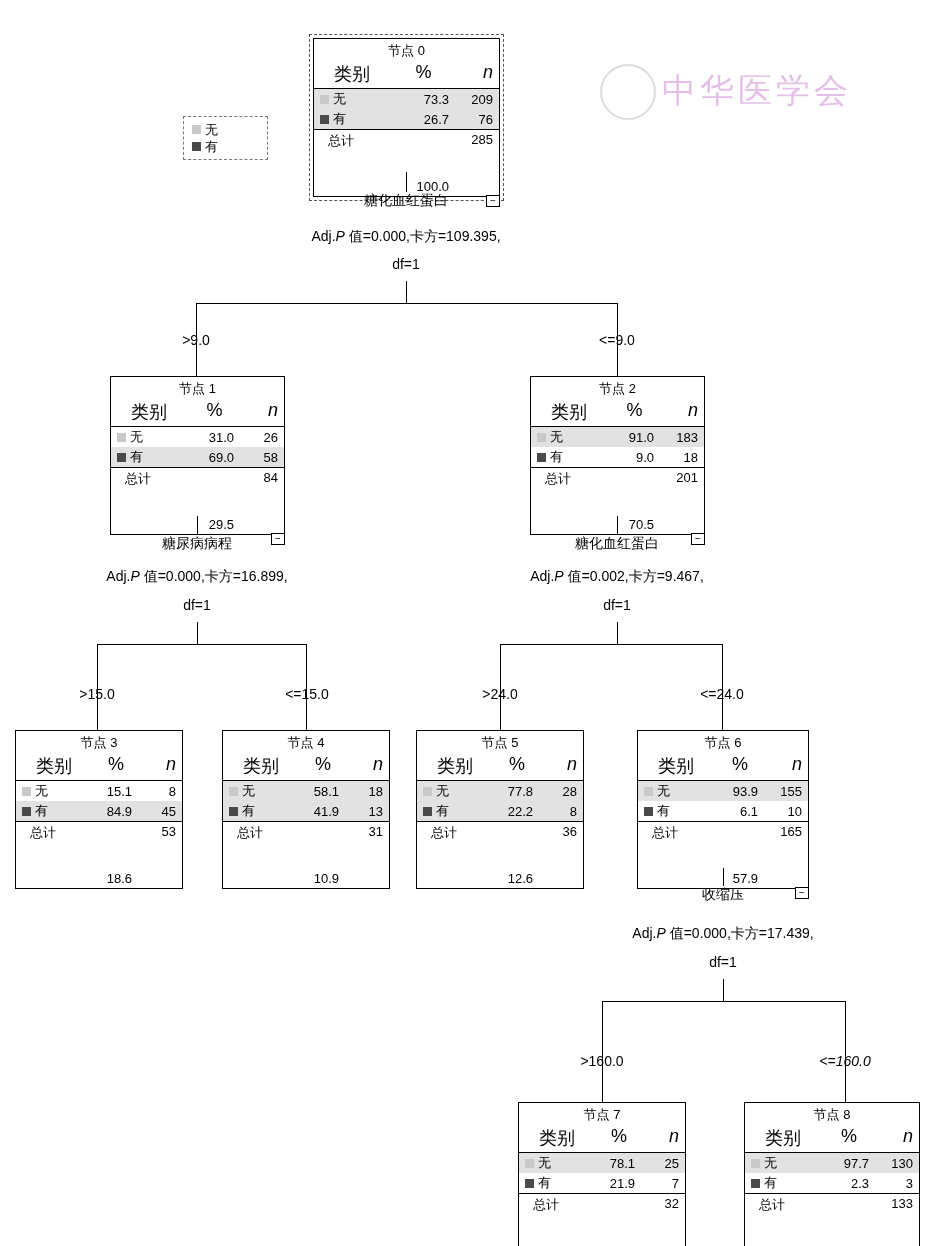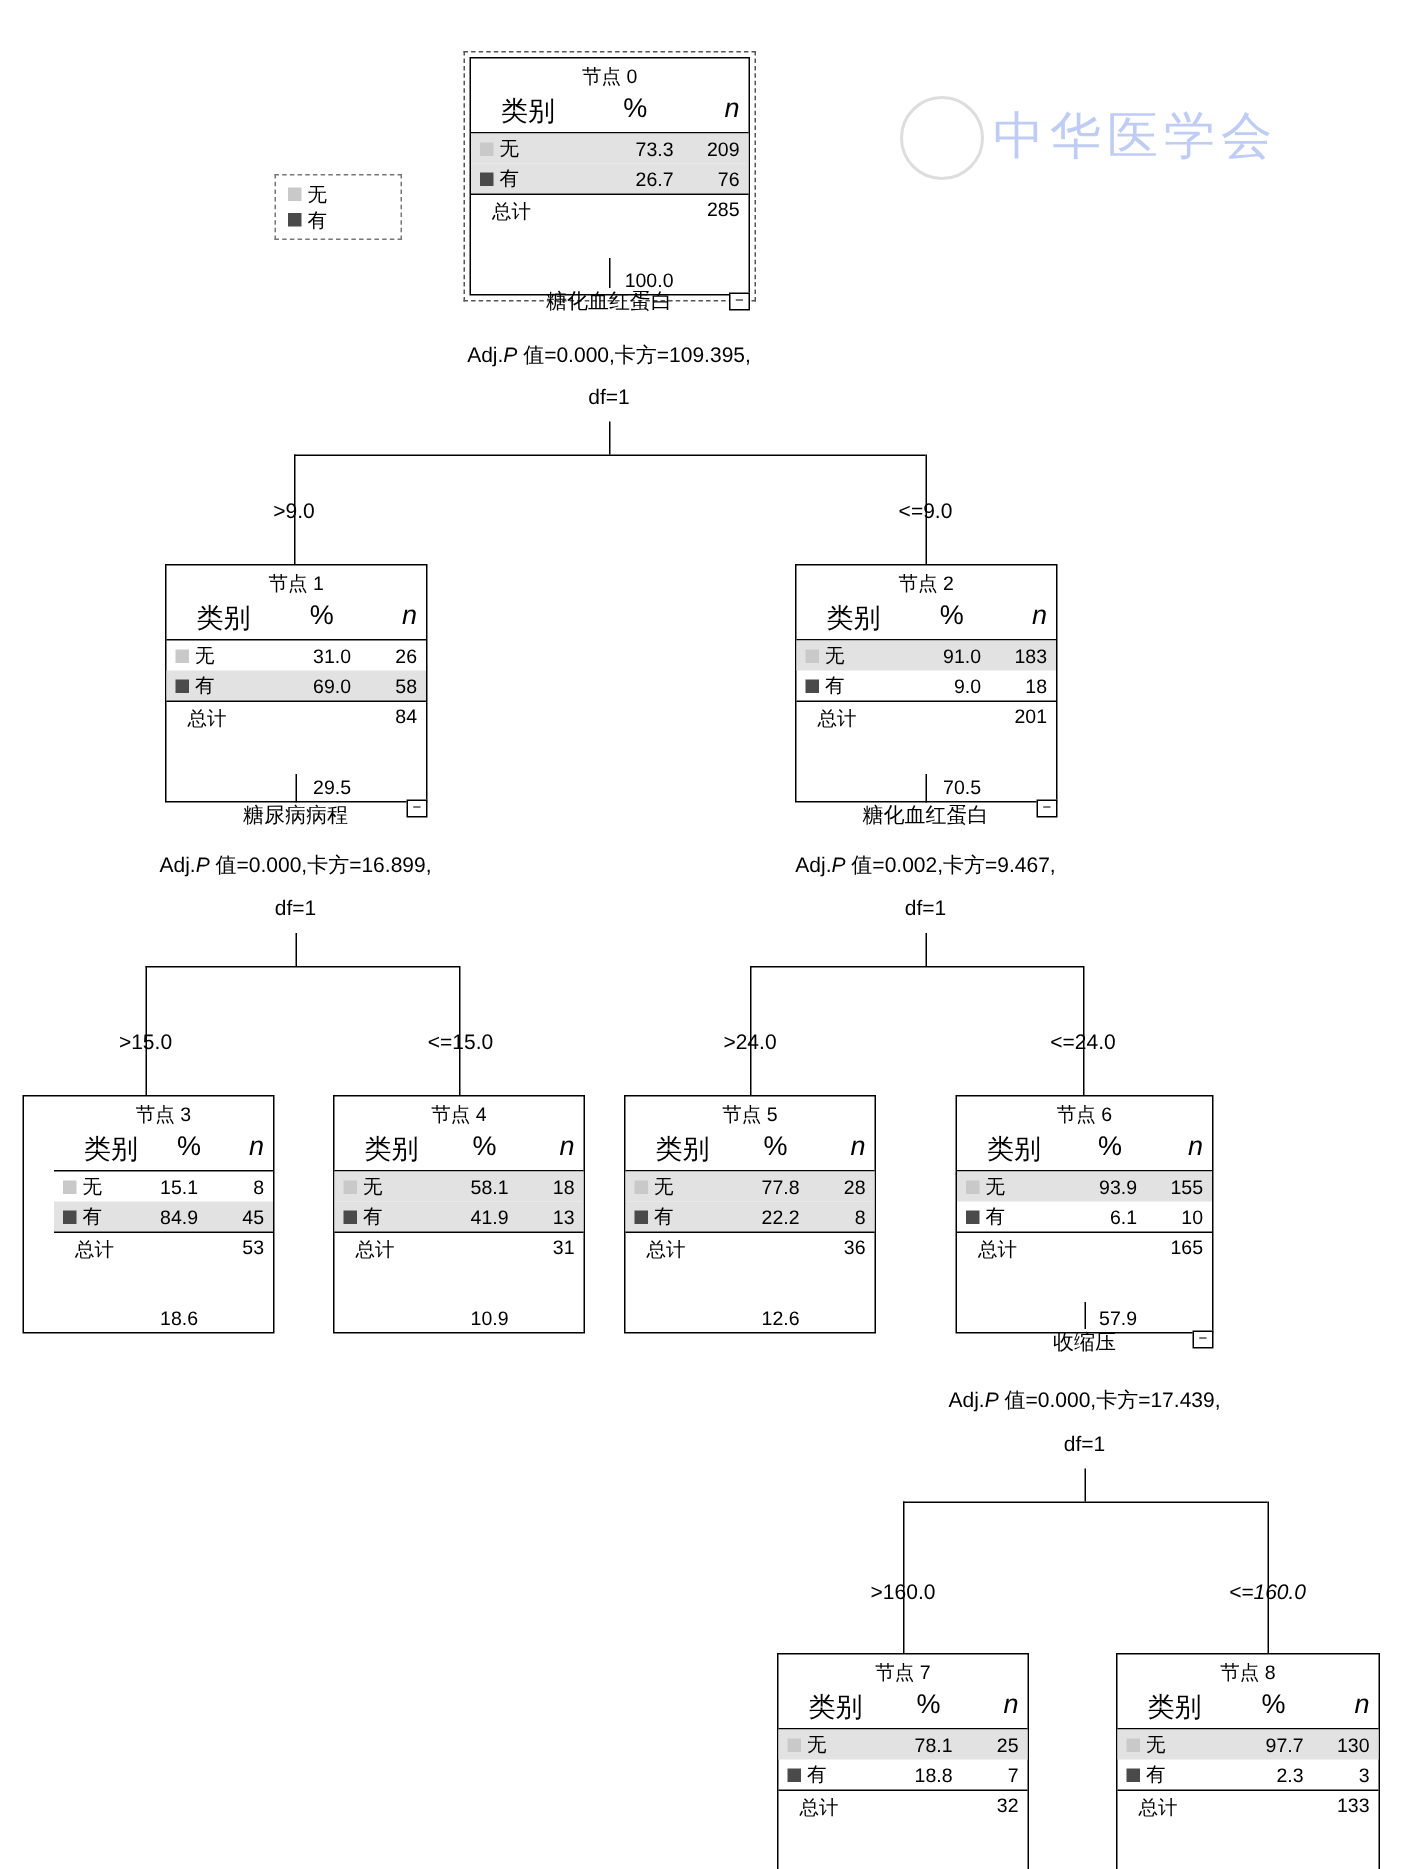--- a/index.html
+++ b/index.html
@@ -133,21 +133,21 @@
 </style>
 </head>
 <body>
 
 <div id="canvas">
 
   <div class="abs chart-title" style="left:268px; top:6px; width:200px;">糖尿病肾病</div>
 
   <div class="abs" style="left:600px; top:62px; width:290px; height:60px; opacity:0.28;">
     <div class="abs" style="left:0; top:2px; width:52px; height:52px; border:2px solid #888; border-radius:50%;"></div>
-    <div class="abs" style="left:62px; top:6px; font-size:34px; color:#1d4ed8; font-family:'Liberation Serif', serif; letter-spacing:4px;text-align:center;">中华医学会</div>
+    <div class="abs" style="left:62px; top:6px; font-size:34px; color:#a21caf; font-family:'Liberation Serif', serif; letter-spacing:4px;text-align:center;">中华医学会</div>
   </div>
 
   <div class="abs legend" style="left:183px; top:116px; width:65px;">
     <div class="legend-row">
       <span class="swatch sw-light"></span>
       <span>无</span>
     </div>
     <div class="legend-row">
       <span class="swatch sw-dark"></span>
       <span>有</span>
@@ -270,21 +270,21 @@
   <div class="abs split-stat" style="left:567px; top:597px; width:100px;">df=1</div>
 
   <div class="abs ln-v" style="left:617px; top:516px; height:19px;"></div>
   <div class="abs ln-v" style="left:617px; top:622px; height:22px;"></div>
   <div class="abs ln-h" style="left:500px; top:644px; width:222px;"></div>
   <div class="abs ln-v" style="left:500px; top:644px; height:86px;"></div>
   <div class="abs ln-v" style="left:722px; top:644px; height:86px;"></div>
   <div class="abs edge-label" style="left:455px; top:686px; width:90px;">&gt;24.0</div>
   <div class="abs edge-label" style="left:677px; top:686px; width:90px;">&lt;=24.0</div>
 
-  <div class="abs node" style="left:15px; top:730px; width:168px;padding-left:20px;">
+  <div class="abs node" style="left:15px; top:730px; width:168px;">
     <div class="node-title">节点 3</div>
     <div class="node-hdr">
       <span class="hdr-cat">类别</span>
       <span class="hdr-pct">%</span>
       <span class="hdr-n">n</span>
     </div>
     <div class="node-row">
       <span class="swatch sw-light"></span>
       <span class="row-cat">无</span>
       <span class="row-pct">15.1</span>
@@ -405,21 +405,21 @@
     </div>
     <div class="node-row shaded">
       <span class="swatch sw-light"></span>
       <span class="row-cat">无</span>
       <span class="row-pct">78.1</span>
       <span class="row-n">25</span>
     </div>
     <div class="node-row">
       <span class="swatch sw-dark"></span>
       <span class="row-cat">有</span>
-      <span class="row-pct">18.8</span>
+      <span class="row-pct">21.9</span>
       <span class="row-n">7</span>
     </div>
     <div class="node-total">
       <span class="tot-label">总计</span>
       <span class="tot-pct">11.2</span>
       <span class="tot-n">32</span>
     </div>
   </div>
 
   <div class="abs node" style="left:744px; top:1102px; width:176px;">

